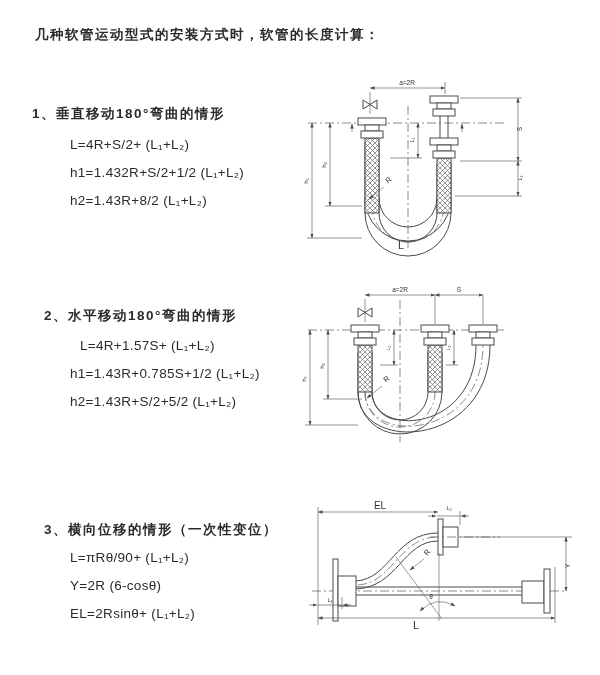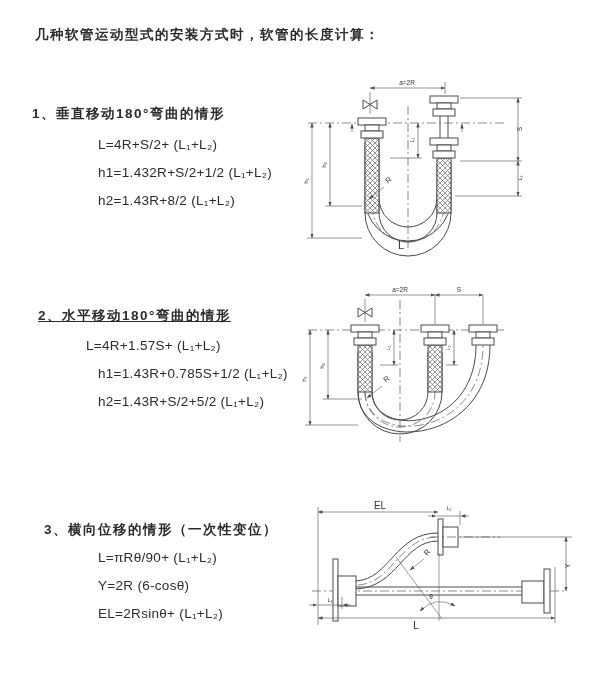--- a/index.html
+++ b/index.html
@@ -2,25 +2,25 @@
 <html><head>
 <meta charset="utf-8">
 <style>
   html,body{margin:0;padding:0;background:#ffffff;}
   #page{
     position:relative;width:600px;height:675px;background:#ffffff;overflow:hidden;
     font-family:"Liberation Sans","DejaVu Sans",sans-serif;color:#2b2b2b;
   }
   .title{position:absolute;left:35px;top:26px;font-size:13.5px;font-weight:700;letter-spacing:1.5px;}
   .sec-heading{position:absolute;font-size:13.5px;font-weight:700;letter-spacing:1.5px;}
-  .formula{position:absolute;font-size:13.5px;font-weight:500;letter-spacing:.3px;margin-left:28px;}
+  .formula{position:absolute;font-size:13.5px;font-weight:500;letter-spacing:.3px;}
   
   .h1x{left:32px;top:105px;} .f11{left:70px;top:137px;} .f12{left:70px;top:165px;} .f13{left:70px;top:193px;}
   
-  .h2x{left:38px;top:307px;text-decoration:underline;} .f21{left:58px;top:338px;} .f22{left:70px;top:366px;} .f23{left:70px;top:394px;}
+  .h2x{left:44px;top:307px;} .f21{left:80px;top:338px;} .f22{left:70px;top:366px;} .f23{left:70px;top:394px;}
   
   .h3x{left:44px;top:521px;} .f31{left:70px;top:550px;} .f32{left:70px;top:578px;} .f33{left:70px;top:606px;}
   .dwg{position:absolute;}
   #dwg1{left:300px;top:68px;}
   #dwg2{left:300px;top:282px;}
   #dwg3{left:300px;top:497px;}
   svg text{fill:#333;font-family:"Liberation Sans","DejaVu Sans",sans-serif;}
   .ol{stroke:#4a4a4a;stroke-width:1;fill:none;}            
   .olf{stroke:#4a4a4a;stroke-width:1;fill:#ffffff;}        
   .dim{stroke:#4a4a4a;stroke-width:.6;fill:none;}          

